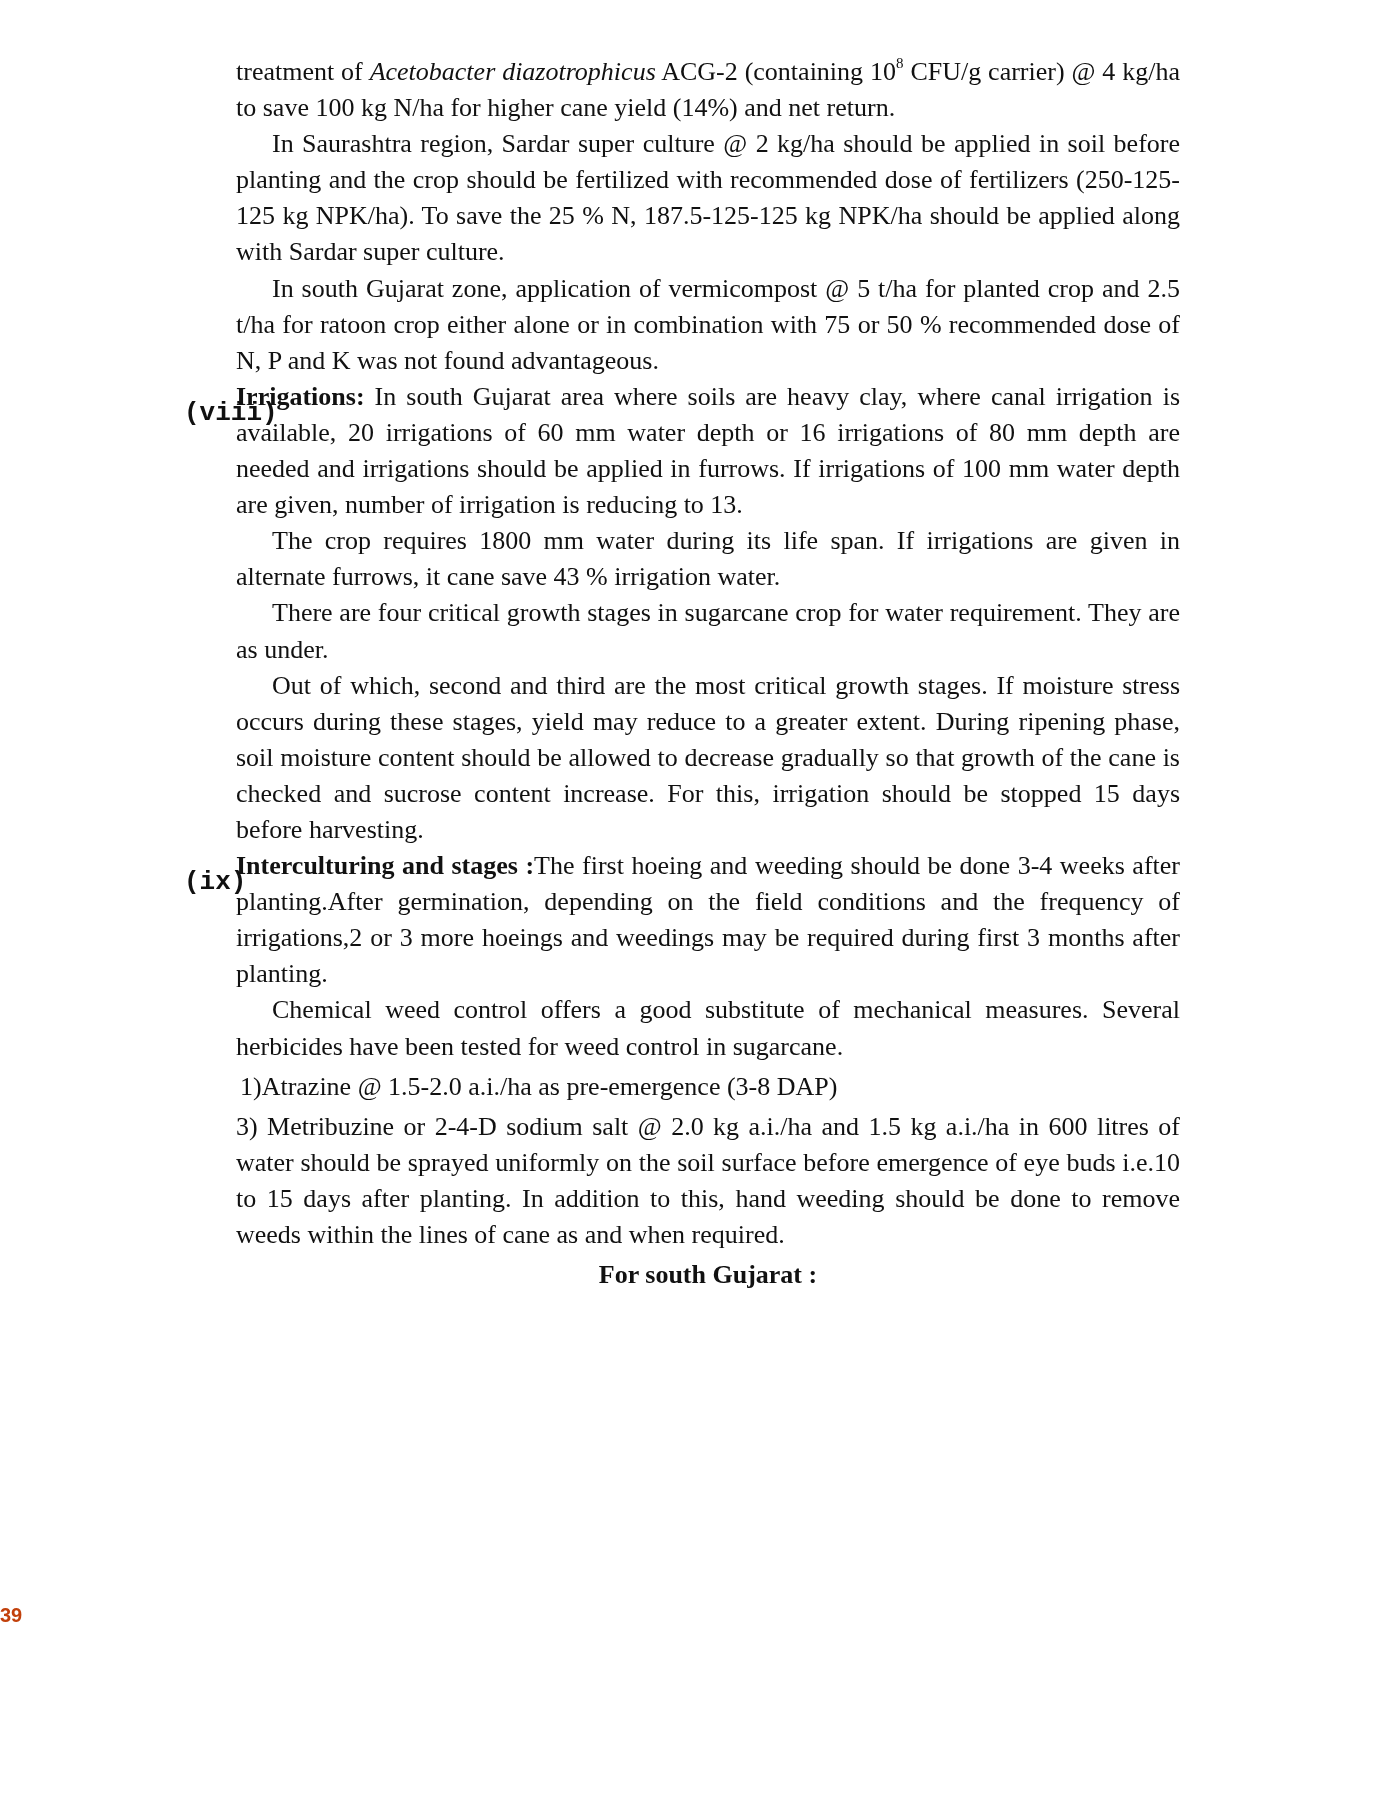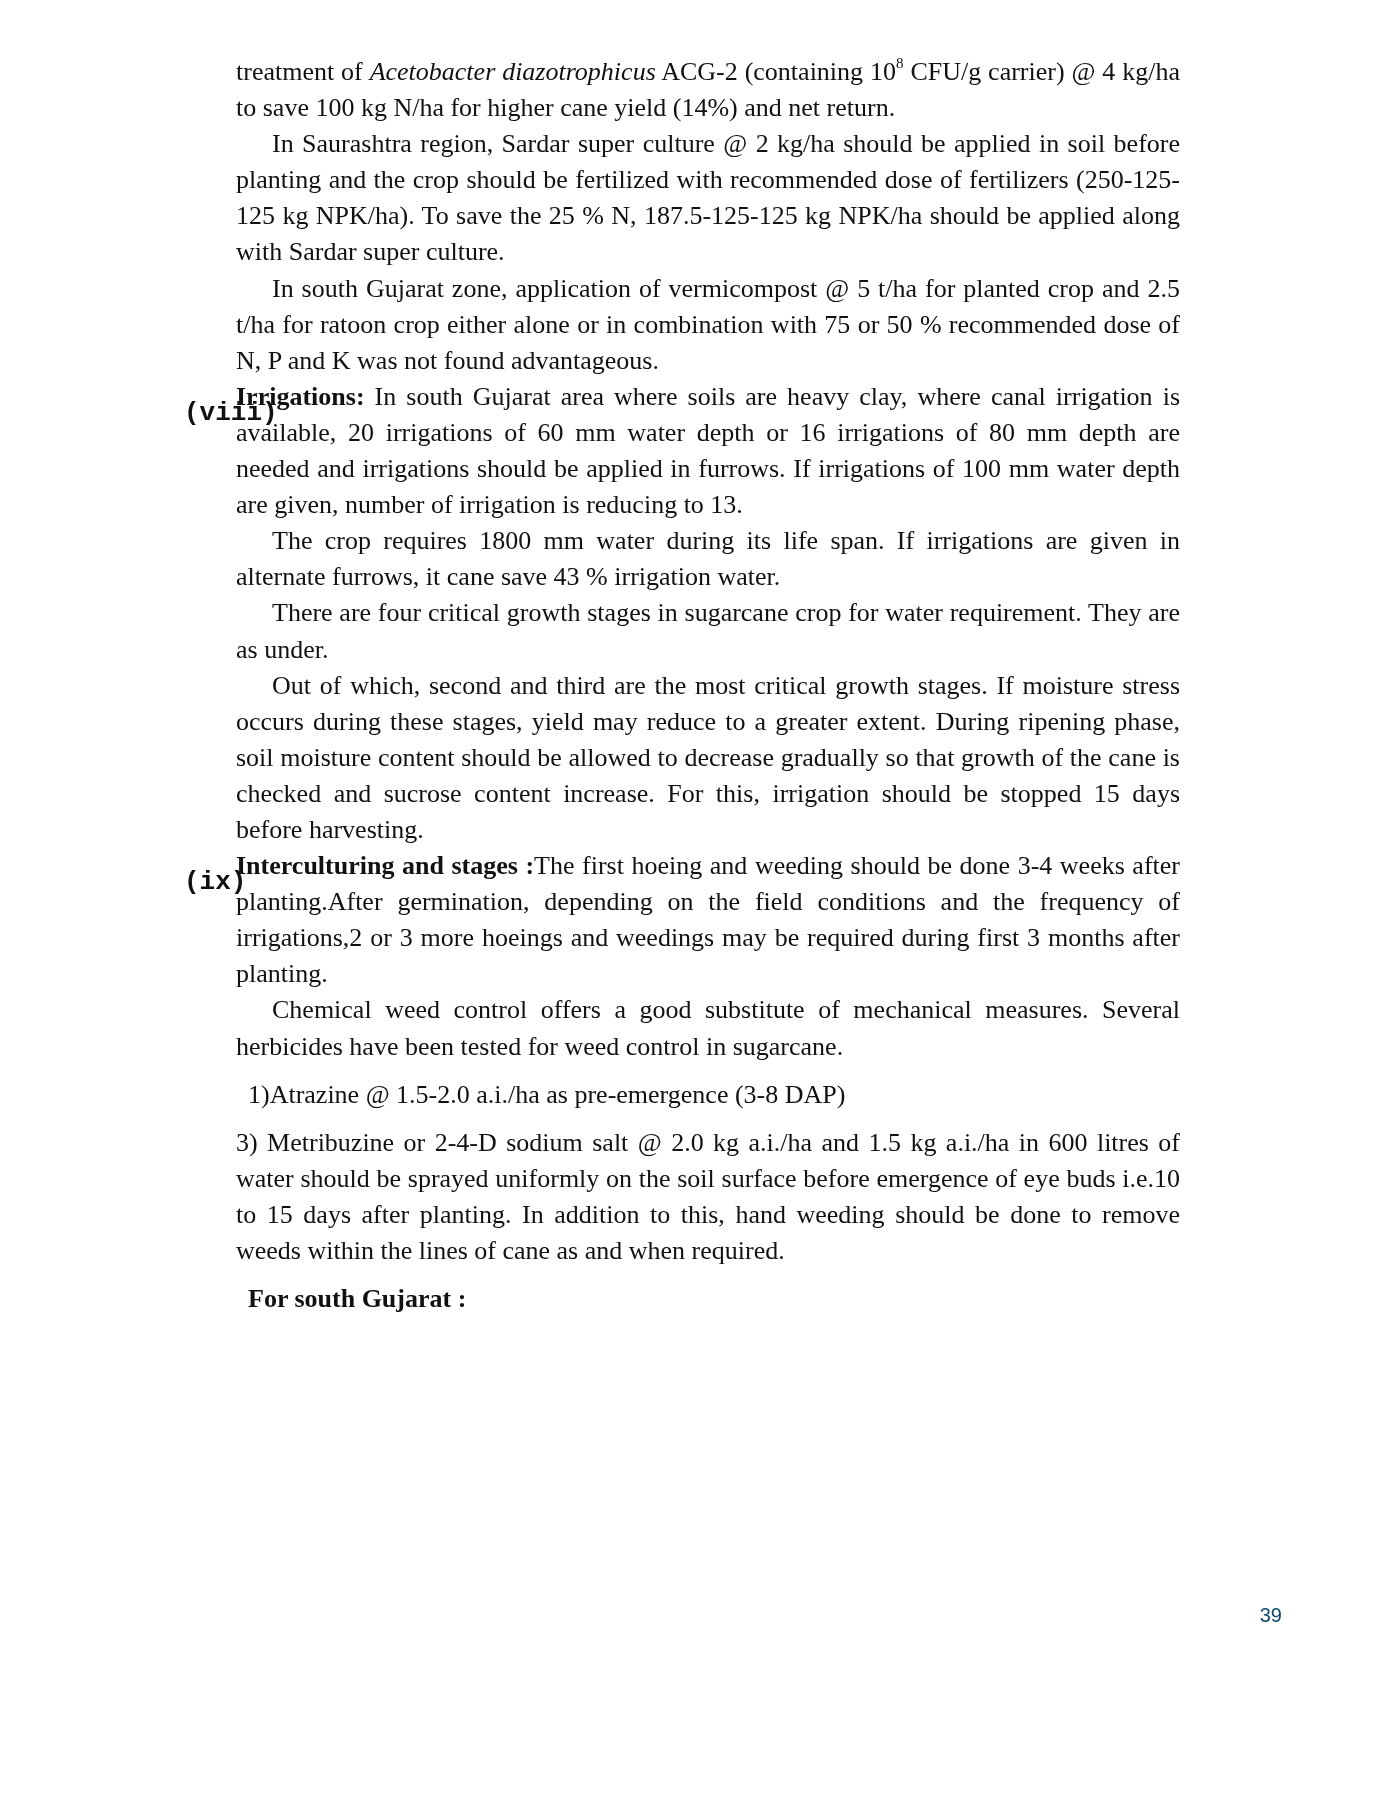--- a/index.html
+++ b/index.html
@@ -12,29 +12,29 @@
   .body-text {
     position: absolute; left: 236px; top: 54px; width: 944px;
     font-size: 26px; line-height: 36.1px;
   }
   .p { margin: 0; text-align: justify; text-align-last: left; }
   .indent { text-indent: 36px; }
   .hang { position: relative; }
   .hang-label {
     position: absolute; left: -52px; top: 16px; font-weight: bold; font-family: Liberation Mono, monospace;
   }
-  .bold { font-weight: bold; }
+  .bold { font-weight: bold; text-align: center; }
   .ital { font-style: italic; }
   sup { font-size: 15px; line-height: 0; vertical-align: super; position: relative; top: -2px; }
   .list-item { margin: 0; padding-left: 12px; }
-  .plain { margin: 12px; }
+  .plain { margin: 4px; }
   .page-number {
     position: absolute; left: 0; width: 1282px; top: 1604px;
-    text-align: right; font-family: "Liberation Sans", "DejaVu Sans", sans-serif;
-    font-weight: normal; font-size: 20px; color: #0c4a6e;
+    text-align: left; font-family: "Liberation Sans", "DejaVu Sans", sans-serif;
+    font-weight: bold; font-size: 20px; color: #c2410c;
   }
 </style>
 </head>
 <body>
 
 <div class="page">
   <div class="body-text">
 
     <p class="p"><span>treatment of </span><span class="ital">Acetobacter diazotrophicus</span><span> ACG-2 (containing 10</span><sup>8</sup><span> CFU/g carrier) @ 4 kg/ha to save 100 kg N/ha for higher cane yield (14%) and net return.</span></p>
 

